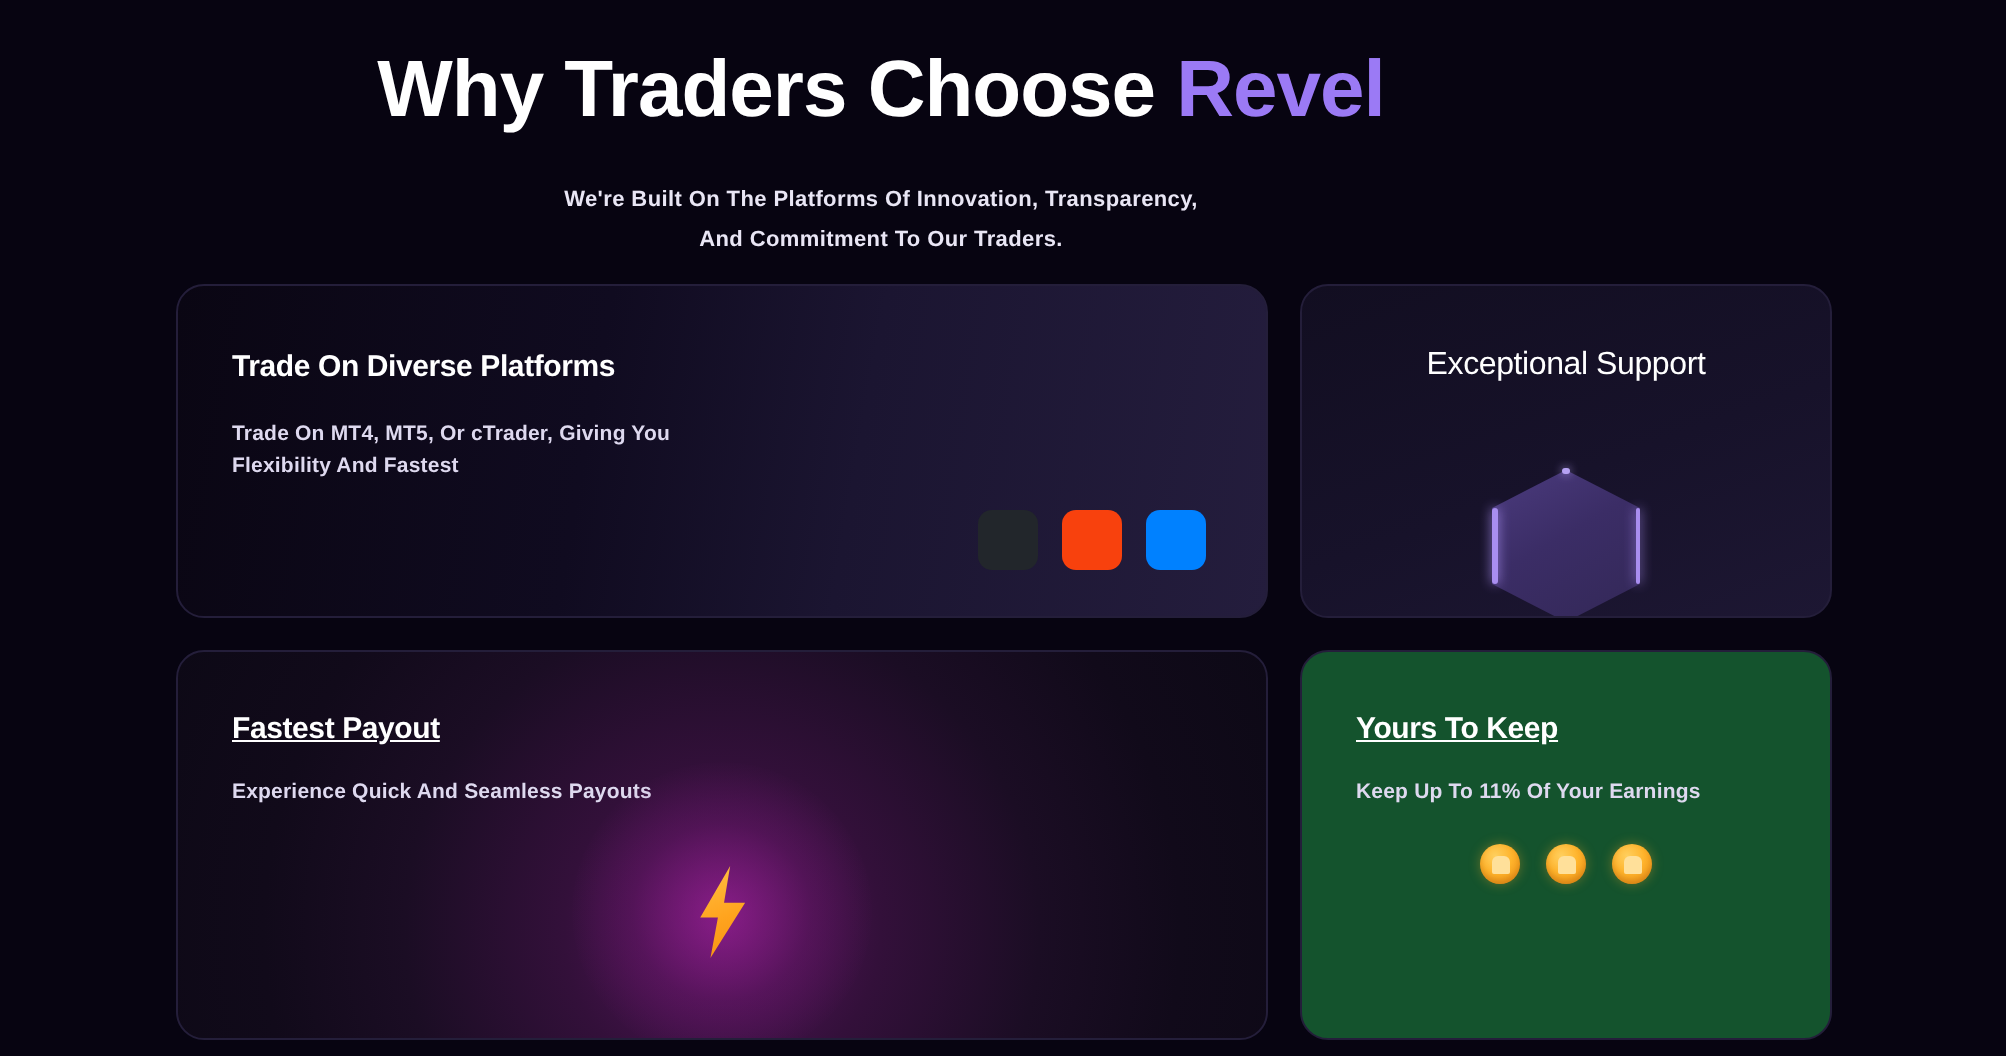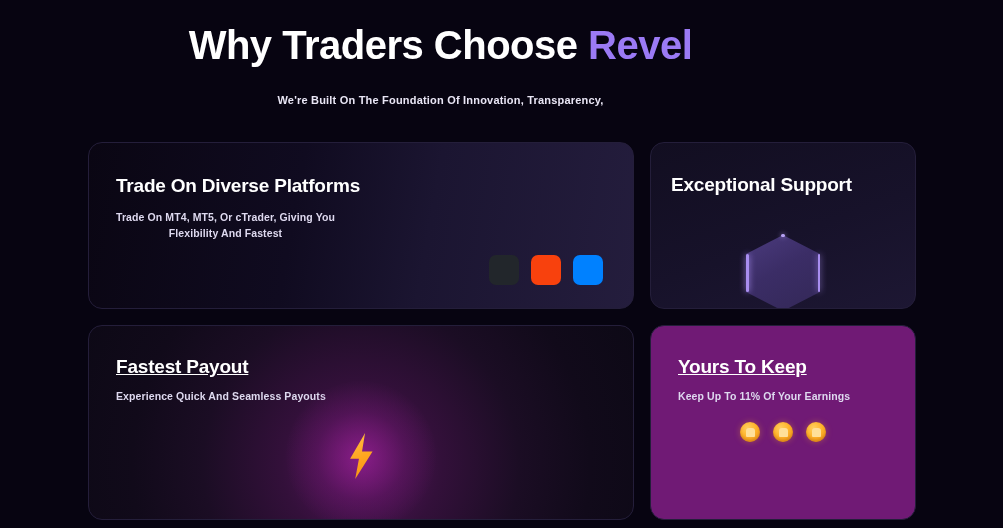--- a/index.html
+++ b/index.html
@@ -43,39 +43,39 @@
   
   .card-platforms {
     background:linear-gradient(100deg,#0a0613 0%,#100b20 38%,#1b1531 62%,#241d3d 100%);
   }
   .card-support {
     background:linear-gradient(160deg,#120e21 0%,#17122a 55%,#1d1733 100%);
   }
   .card-payout {
     background:radial-gradient(circle at 50% 72%, #5a1560 0%, #33103a 26%, #1b0d24 52%, #110a1a 75%, #0d0916 100%);
   }
-  .card-keep { background:#701a75; }
+  .card-keep { background:#14532d; }
 
   
   .card-head {
     position:absolute; left:27px; top:32px;
-    font-size:19px; font-weight:bold; color:#fff; letter-spacing:-0.2px;
+    font-size:15px; font-weight:bold; color:#fff; letter-spacing:-0.2px;
   }
   .card-sub {
     position:absolute; left:27px; top:66px;
     font-size:10.5px; font-weight:bold; color:#ded9ef;
-    line-height:1.55; letter-spacing:0.1px;text-align:center;
+    line-height:1.55; letter-spacing:0.1px;
   }
   .card-payout .card-head, .card-keep .card-head { top:30px;text-decoration:underline; }
   .card-payout .card-sub, .card-keep .card-sub { top:62px; }
 
   .centered-head {
     position:absolute; left:0; right:0; top:30px;
-    text-align:left;
-    font-size:19px; font-weight:bold; color:#fff;
+    text-align:center;
+    font-size:16px; font-weight:normal; color:#fff;
     line-height:1.28; letter-spacing:-0.2px;
     padding:0 20px;
   }
 
   
   .squares {
     position:absolute; right:30px; bottom:23px;
     display:flex; gap:12px;
   }
   .sq { width:30px; height:30px; border-radius:7px; }
@@ -142,21 +142,22 @@
   }
 </style>
 </head>
 <body>
 
 <div class="page">
 
   <div class="header">
     <h1 class="title"><span>Why Traders Choose </span><span class="accent">Revel</span></h1>
     <p class="subtitle">
-      <span>We're Built On The Foundation Of Innovation, Transparency,</span><br>
+      <span>We're Built On The Platforms Of Innovation, Transparency,</span><br>
+      <span>And Commitment To Our Traders.</span>
     </p>
   </div>
 
   <div class="grid">
 
     <div class="card card-platforms">
       <div class="card-head">Trade On Diverse Platforms</div>
       <div class="card-sub">
         <span>Trade On MT4, MT5, Or cTrader, Giving You</span><br>
         <span>Flexibility And Fastest</span>

